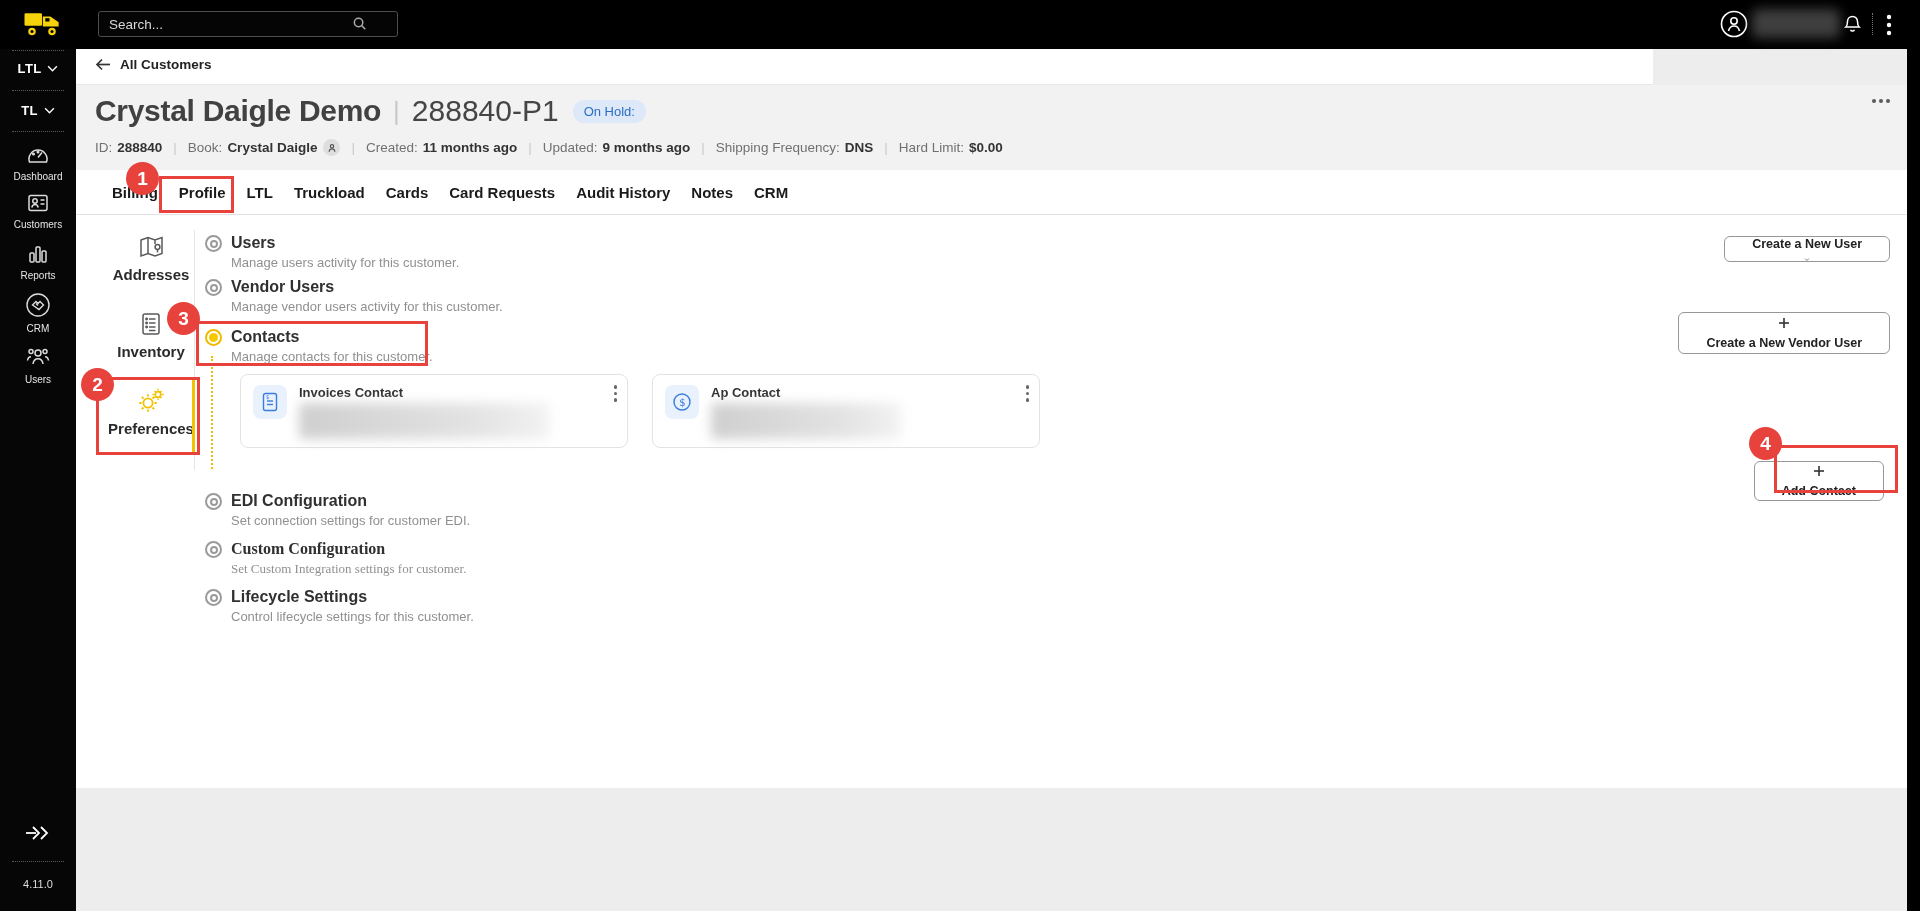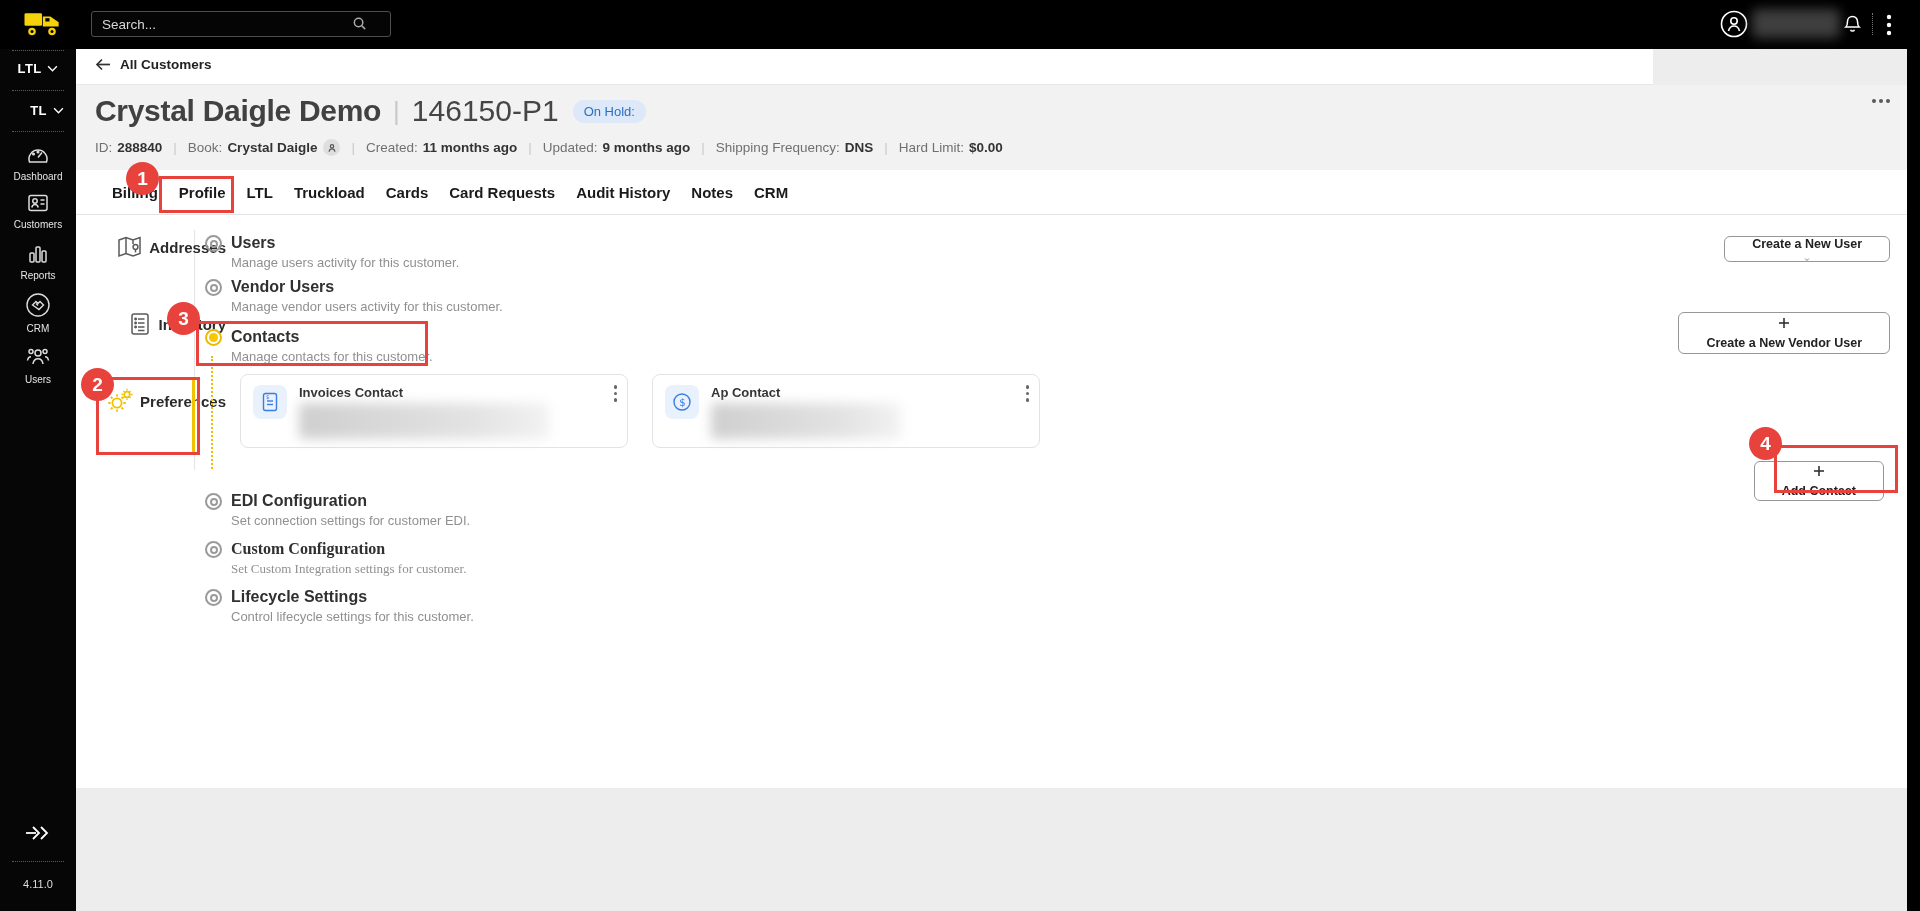--- a/index.html
+++ b/index.html
@@ -2,21 +2,21 @@
 <html><head>
 <meta charset="utf-8">
 <style>
   html,body{margin:0;padding:0;background:#ededed;}
   #app{position:relative;width:1920px;height:911px;overflow:hidden;
        font-family:"Liberation Sans","DejaVu Sans",sans-serif;color:#2e2e2e;}
   .abs{position:absolute;}
 
   
   #topbar{left:0;top:0;width:1920px;height:49px;background:#000;z-index:20;}
-  #search-input{position:absolute;left:91px;top:11px;width:300px;height:26px;background:#050505;
+  #search-input{position:absolute;left:98px;top:11px;width:300px;height:26px;background:#050505;
       border:1px solid #4e4e4e;border-radius:3px;color:#eee;font-size:13.5px;padding:0 30px 0 10px;
       font-family:inherit;outline:none;box-sizing:border-box;}
   #search-input::placeholder{color:#d8d8d8;}
   .tb-icon{position:absolute;display:flex;align-items:center;justify-content:center;}
   #name-blob{position:absolute;left:1752px;top:9px;width:88px;height:29px;background:#4a4a4a;
       border-radius:5px;filter:blur(6px);opacity:.85;}
   #tb-divider{position:absolute;left:1872px;top:13px;height:22px;border-left:1px dotted #777;}
 
   
   #right-strip{left:1907px;top:0;width:13px;height:911px;background:#000;z-index:21;}
@@ -55,21 +55,21 @@
   #hdr-ellipsis{position:absolute;left:1796px;top:14px;display:flex;gap:3px;cursor:pointer;}
   #hdr-ellipsis i{width:4px;height:4px;border-radius:50%;background:#5a5a5a;}
 
   
   #panel{left:76px;top:170px;width:1831px;height:618px;background:#fff;z-index:1;}
   #tabsrow{left:76px;top:170px;width:1831px;height:45px;border-bottom:1px solid #e3e3e3;
       box-sizing:border-box;display:flex;align-items:center;padding-left:36px;gap:21px;z-index:2;}
   .tab{font-size:15px;font-weight:700;color:#1a1a1a;cursor:pointer;white-space:nowrap;}
 
   
-  .subnav-item{left:76px;width:150px;display:flex;flex-direction:row;align-items:center;gap:6px;
+  .subnav-item{left:76px;width:150px;display:flex;flex-direction:column;align-items:center;gap:6px;
       cursor:pointer;z-index:2;justify-content:flex-end;}
   .subnav-item .lbl{font-size:15px;font-weight:700;color:#2b2b2b;}
   #subnav-divider{left:194px;top:230px;width:1px;height:240px;background:#e5e5e5;z-index:1;}
   #subnav-active-bar{left:192px;top:379px;width:3px;height:74px;background:#f2c200;z-index:3;}
 
   
   .option{left:205px;display:flex;gap:9px;z-index:2;}
   .radio{width:17px;height:17px;border-radius:50%;border:2px solid #9a9a9a;box-sizing:border-box;
       display:flex;align-items:center;justify-content:center;flex:none;margin-top:1px;cursor:pointer;}
   .radio::after{content:"";width:8px;height:8px;border-radius:50%;border:2px solid #9a9a9a;box-sizing:border-box;}
@@ -162,21 +162,21 @@
 
   <div id="sidebar" class="abs">
     <div class="sb-sep" style="top:1px;"></div>
     <div class="sb-mode" style="top:12px;">
       <span>LTL</span>
       <svg width="11" height="7" viewBox="0 0 12 8" fill="none" stroke="#fff" stroke-width="1.6">
           <path d="M1 1.5l5 5 5-5"></path>
         </svg>
     </div>
     <div class="sb-sep" style="top:41px;"></div>
-    <div class="sb-mode" style="top:54px;padding-left:9px;">
+    <div class="sb-mode" style="top:54px;">
       <span>TL</span>
       <svg width="11" height="7" viewBox="0 0 12 8" fill="none" stroke="#fff" stroke-width="1.6">
           <path d="M1 1.5l5 5 5-5"></path>
         </svg>
     </div>
     <div class="sb-sep" style="top:82px;"></div>
 
     <div class="sb-item" style="top:95px;">
       <svg width="24" height="22" viewBox="0 0 24 22" fill="none" stroke="#dcdcdc" stroke-width="1.5">
         <path d="M3.5 18a9 9 0 1 1 17 0z"></path>
@@ -242,21 +242,21 @@
           <path d="M7 1.5l-5 5 5 5"></path>
       </svg>
       <span class="txt">All Customers</span>
     </div>
   </div>
 
   <div id="header" class="abs">
     <div id="title-row">
       <span id="cust-name">Crystal Daigle Demo</span>
       <span class="title-sep">|</span>
-      <span id="cust-code">146150-P1</span>
+      <span id="cust-code">288840-P1</span>
       <span id="status-badge">On Hold:</span>
     </div>
     <div id="meta-row">
       <span class="meta-label">ID:</span>
       <span class="meta-value">288840</span>
       <span class="meta-sep">|</span>
       <span class="meta-label">Book:</span>
       <span class="meta-value">Crystal Daigle</span>
       <span class="meta-badge">
         <svg width="10" height="10" viewBox="0 0 12 12" fill="none" stroke="#555" stroke-width="1.4">

